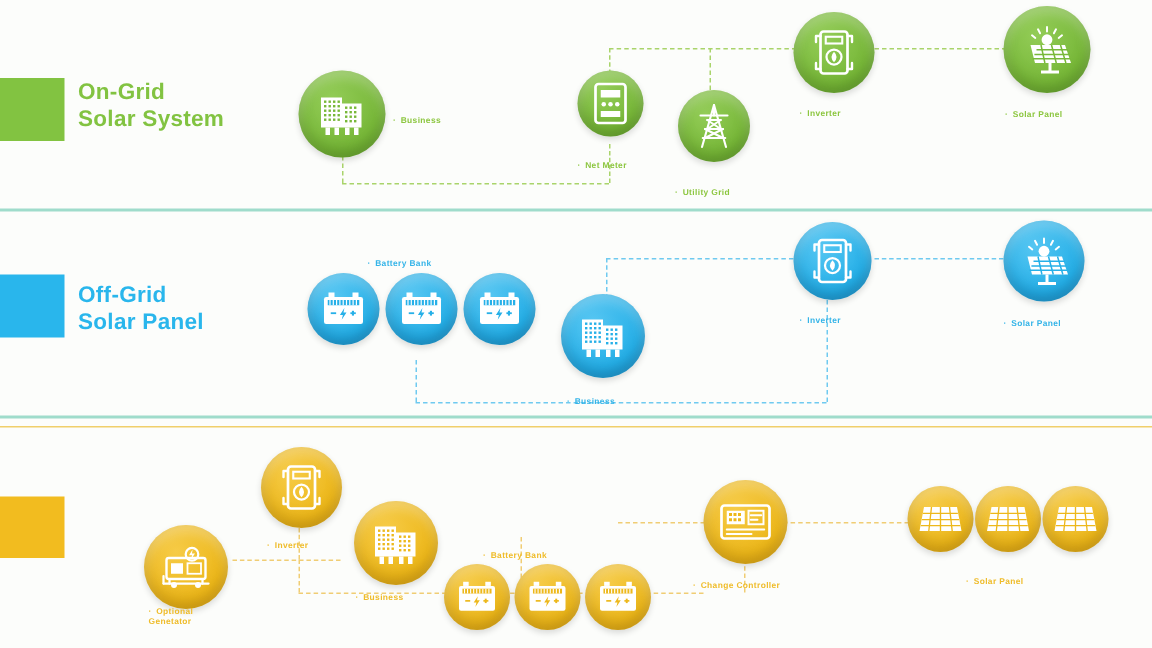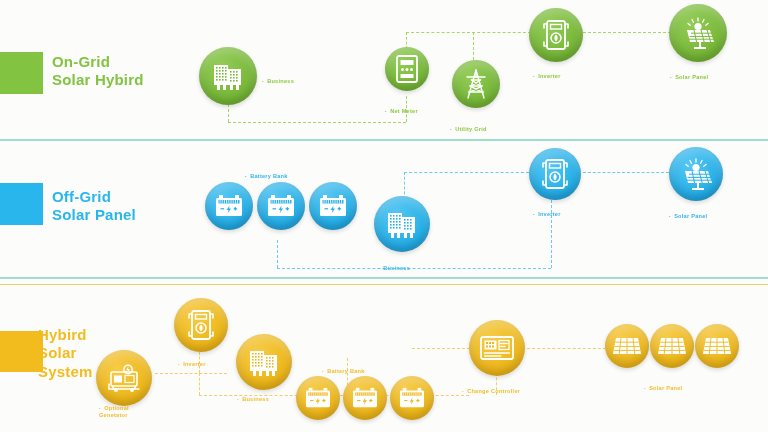--- a/index.html
+++ b/index.html
@@ -71,21 +71,21 @@
 <body>
 
 <div class="stage">
 
   <div class="divider d1"></div>
   <div class="divider d2"></div>
   <div class="divider d3"></div>
 
   <div class="swatch green"></div>
   <div class="sys-title green">On-Grid
-Solar Hybird</div>
+Solar System</div>
 
   <div class="conn v g" style="left:228px;top:104px;height:18px;"></div>
   <div class="conn h g" style="left:228px;top:122px;width:178px;"></div>
   <div class="conn v g" style="left:406px;top:96px;height:26px;"></div>
 
   <div class="conn v g" style="left:406px;top:32px;height:22px;"></div>
   <div class="conn v g" style="left:473px;top:32px;height:28px;"></div>
   <div class="conn h g" style="left:406px;top:32px;width:125px;"></div>
 
   <div class="conn h g" style="left:583px;top:32px;width:88px;"></div>
@@ -358,23 +358,20 @@
       </g>
       <rect x="19" y="26" width="2" height="6" fill="#ffffff"></rect>
       <rect x="14" y="31" width="12" height="2" fill="#ffffff"></rect>
     </svg>
   </div>
   <div class="cap blue" style="left:669px;top:206px;">
     <span class="dot">·</span><span>Solar Panel</span>
   </div>
 
   <div class="swatch yellow"></div>
-  <div class="sys-title yellow">Hybird
-Solar
-System</div>
 
   <div class="conn h y" style="left:155px;top:373px;width:72px;"></div>
   <div class="conn v y" style="left:199px;top:352px;height:21px;"></div>
   <div class="conn v y" style="left:199px;top:373px;height:22px;"></div>
   <div class="conn h y" style="left:199px;top:395px;width:270px;"></div>
   <div class="conn v y" style="left:347px;top:358px;height:37px;"></div>
   <div class="conn h y" style="left:347px;top:358px;width:0px;"></div>
   <div class="conn v y" style="left:496px;top:358px;height:37px;"></div>
   <div class="conn h y" style="left:522px;top:348px;width:84px;"></div>
   <div class="conn h y" style="left:412px;top:348px;width:58px;"></div>

